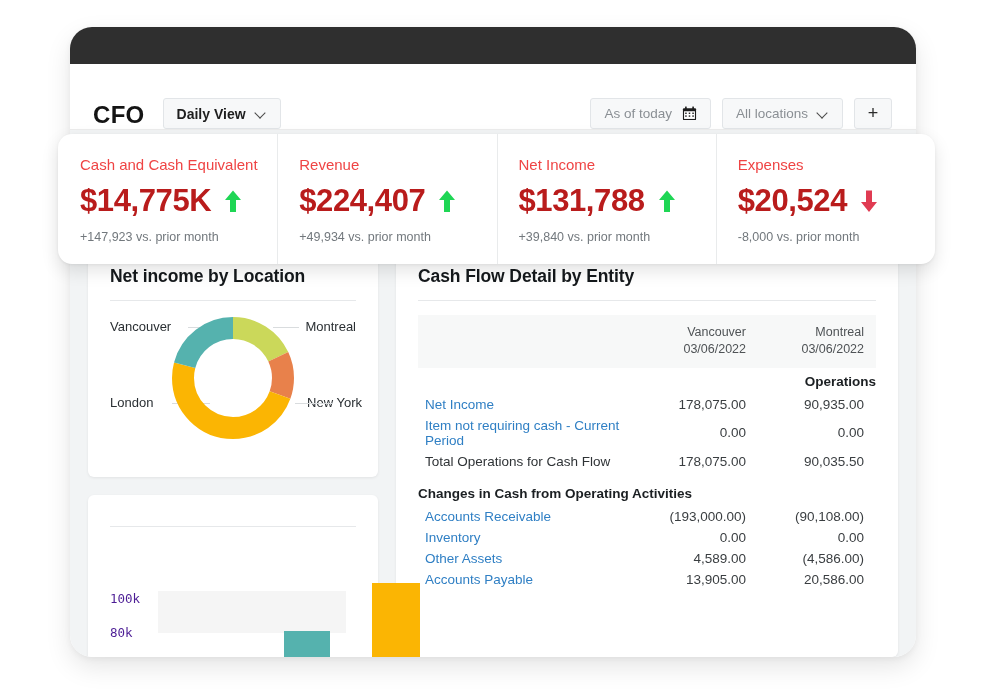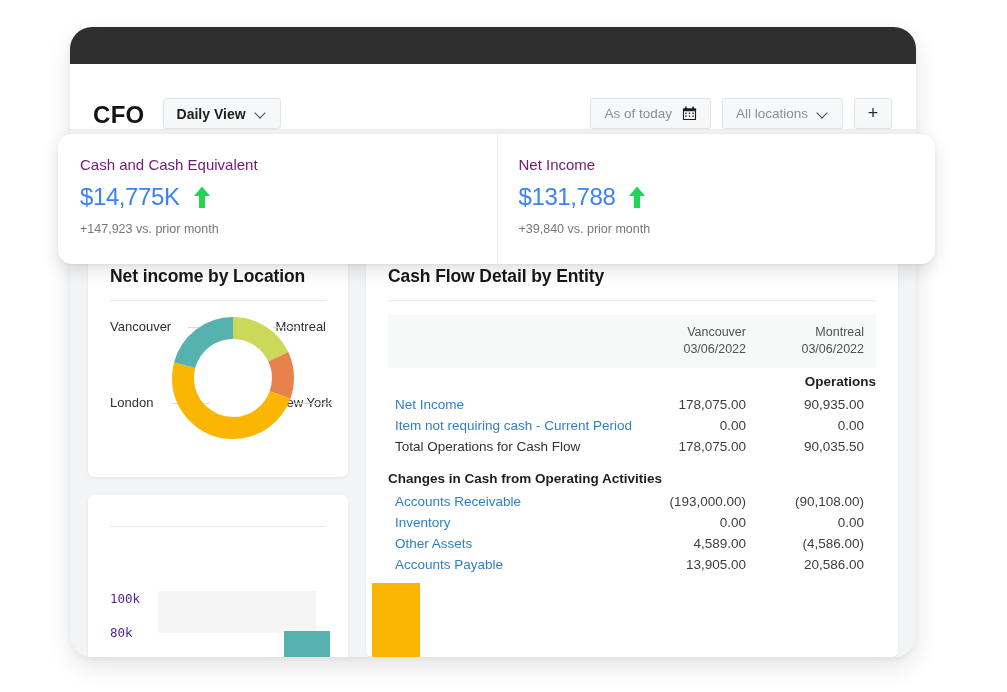--- a/index.html
+++ b/index.html
@@ -91,21 +91,21 @@
   
   .content {
     background: #f2f4f5;
     height: 527px;
     padding: 118px 18px 0 18px;
     box-sizing: border-box;
     display: flex;
     gap: 18px;
   }
   .col-left {
-    width: 260px;
+    width: 290px;
     display: flex;
     flex-direction: column;
     gap: 18px;
     flex: none;
   }
   .col-right { flex: 1; }
   .card {
     background: #ffffff;
     border-radius: 6px;
     box-shadow: 0 1px 3px rgba(0,0,0,0.07);
@@ -144,32 +144,32 @@
   }
   .kpi + .kpi::before {
     content: "";
     position: absolute;
     left: 0; top: 0;
     width: 1px; height: 100%;
     background: #e9ebec;
   }
   .kpi-label {
     font-size: 15px;
-    color: #701a75;
+    color: #ef4444;
     margin-bottom: 10px;
   }
   .kpi-value-row {
     display: flex;
     align-items: center;
     gap: 13px;
   }
   .kpi-value {
-    font-size: 24px;
-    font-weight: normal;
-    color: #3b82f6;
+    font-size: 31px;
+    font-weight: bold;
+    color: #b91c1c;
     letter-spacing: -0.4px;
   }
   .arrow { width: 18px; height: 24px; display:block; }
   .kpi-delta {
     margin-top: 11px;
     font-size: 12.5px;
     color: #72787d;
   }
 
   
@@ -434,26 +434,46 @@
     <div class="kpi-label">Cash and Cash Equivalent</div>
     <div class="kpi-value-row">
       <span class="kpi-value">$14,775K</span>
       <svg class="arrow" viewBox="0 0 18 24">
         <path d="M9 1.5 L17 11 L12 11 L12 23 L6 23 L6 11 L1 11 Z" fill="#1FD655"></path>
       </svg>
     </div>
     <div class="kpi-delta">+147,923 vs. prior month</div>
   </div>
 
+  <div class="kpi">
+    <div class="kpi-label">Revenue</div>
+    <div class="kpi-value-row">
+      <span class="kpi-value">$224,407</span>
+      <svg class="arrow" viewBox="0 0 18 24">
+        <path d="M9 1.5 L17 11 L12 11 L12 23 L6 23 L6 11 L1 11 Z" fill="#1FD655"></path>
+      </svg>
+    </div>
+    <div class="kpi-delta">+49,934 vs. prior month</div>
+  </div>
 
   <div class="kpi">
     <div class="kpi-label">Net Income</div>
     <div class="kpi-value-row">
       <span class="kpi-value">$131,788</span>
       <svg class="arrow" viewBox="0 0 18 24">
         <path d="M9 1.5 L17 11 L12 11 L12 23 L6 23 L6 11 L1 11 Z" fill="#1FD655"></path>
       </svg>
     </div>
     <div class="kpi-delta">+39,840 vs. prior month</div>
   </div>
 
+  <div class="kpi">
+    <div class="kpi-label">Expenses</div>
+    <div class="kpi-value-row">
+      <span class="kpi-value">$20,524</span>
+      <svg class="arrow" viewBox="0 0 18 24">
+        <path d="M9 23 L1 13 L6 13 L6 1.5 L12 1.5 L12 13 L17 13 Z" fill="#E03B52"></path>
+      </svg>
+    </div>
+    <div class="kpi-delta">-8,000 vs. prior month</div>
+  </div>
 
 </div>
 
 </body></html>

